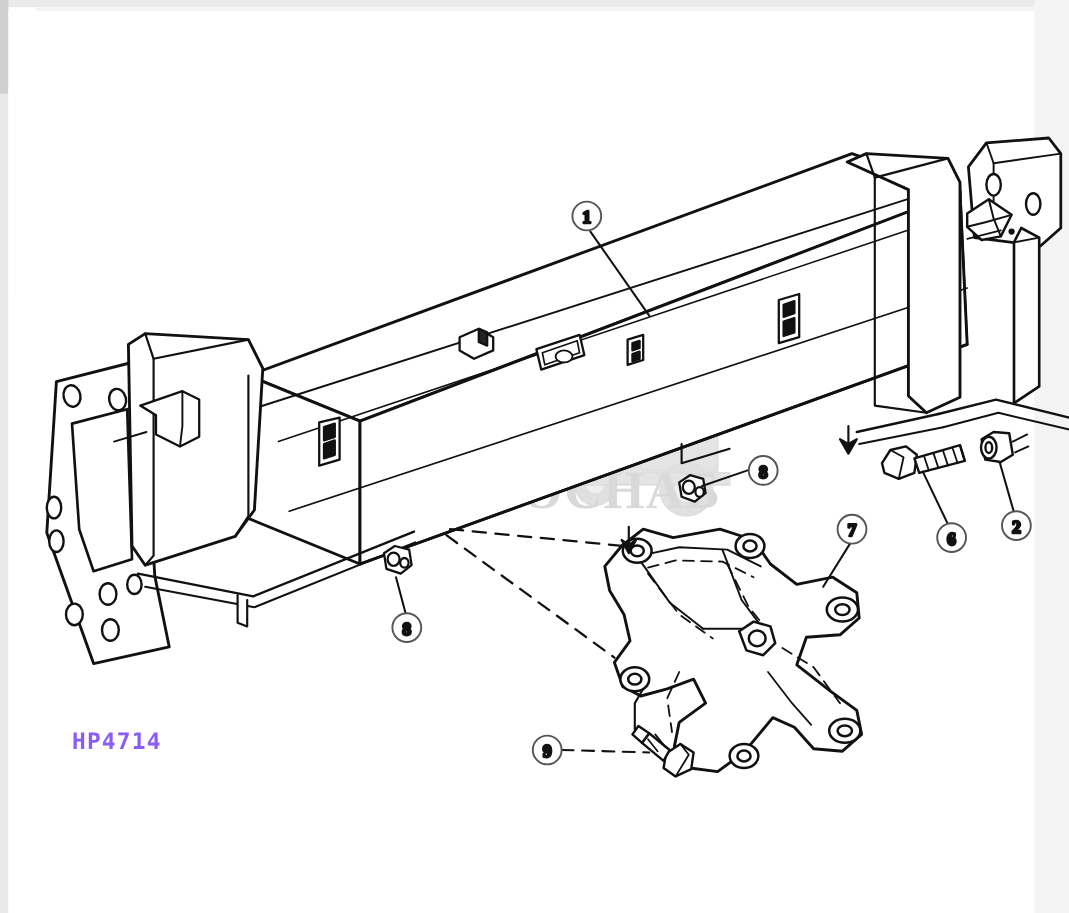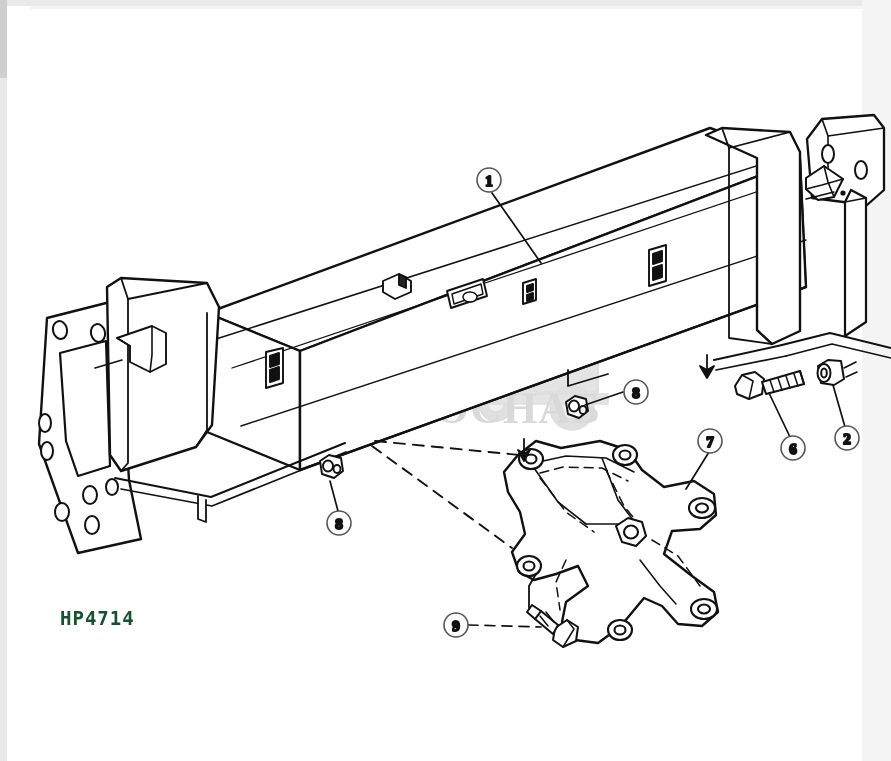--- a/index.html
+++ b/index.html
@@ -18,21 +18,21 @@
   .edge-right{position:absolute;left:862px;top:0;width:29px;height:761px;background:#f4f4f4;}
   .gutter{position:absolute;left:7px;top:9px;width:24px;height:240px;background:#ffffff;}
 
   
   #art{position:absolute;left:0;top:0;width:891px;height:761px;}
 
   
   .caption{
     position:absolute;left:60px;top:607px;
     font-family:"DejaVu Sans Mono","Liberation Mono",monospace;
-    font-size:19px;letter-spacing:1px;color:#14532d;font-weight:700;
+    font-size:19px;letter-spacing:1px;color:#8b5cf6;font-weight:700;
   }
 
   
   .wm{position:absolute;left:318px;top:300px;width:300px;height:150px;pointer-events:none;}
   .wm-text{
     position:absolute;left:345px;top:383px;
     font-family:"Liberation Serif",serif;font-weight:700;font-size:44px;
     color:#d9d9d9;letter-spacing:1px;
   }
   .wm-ooo{

